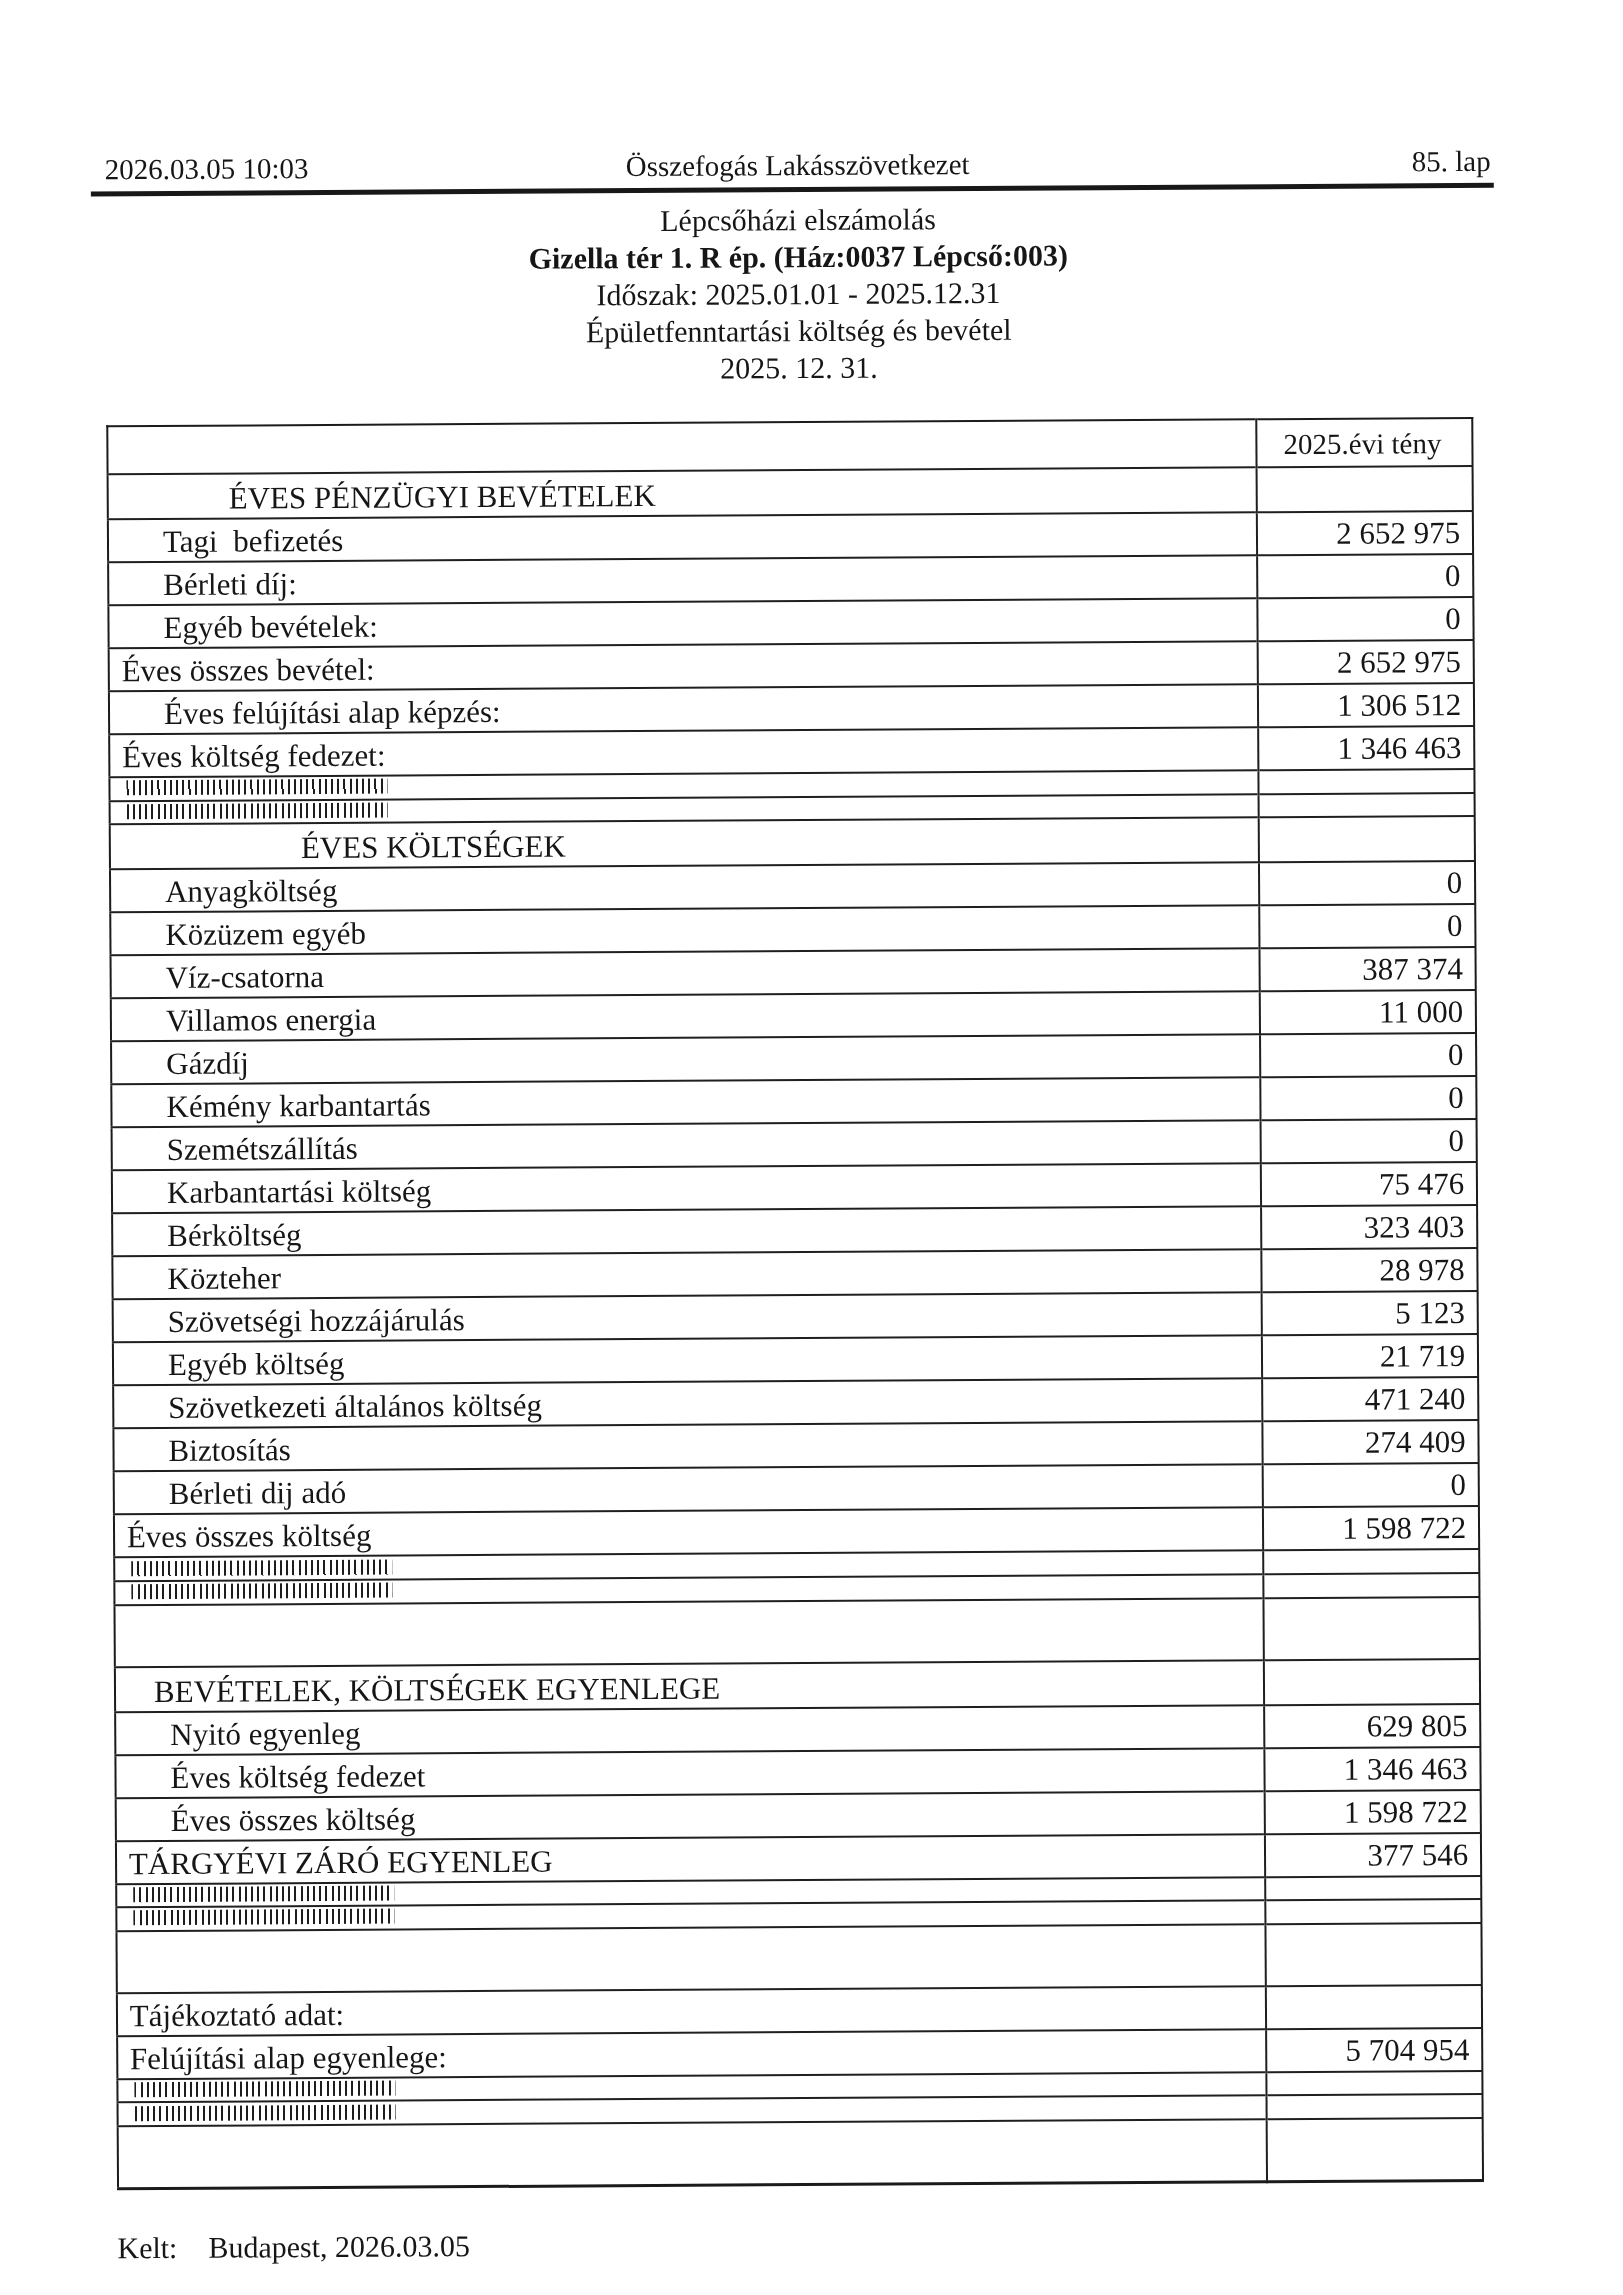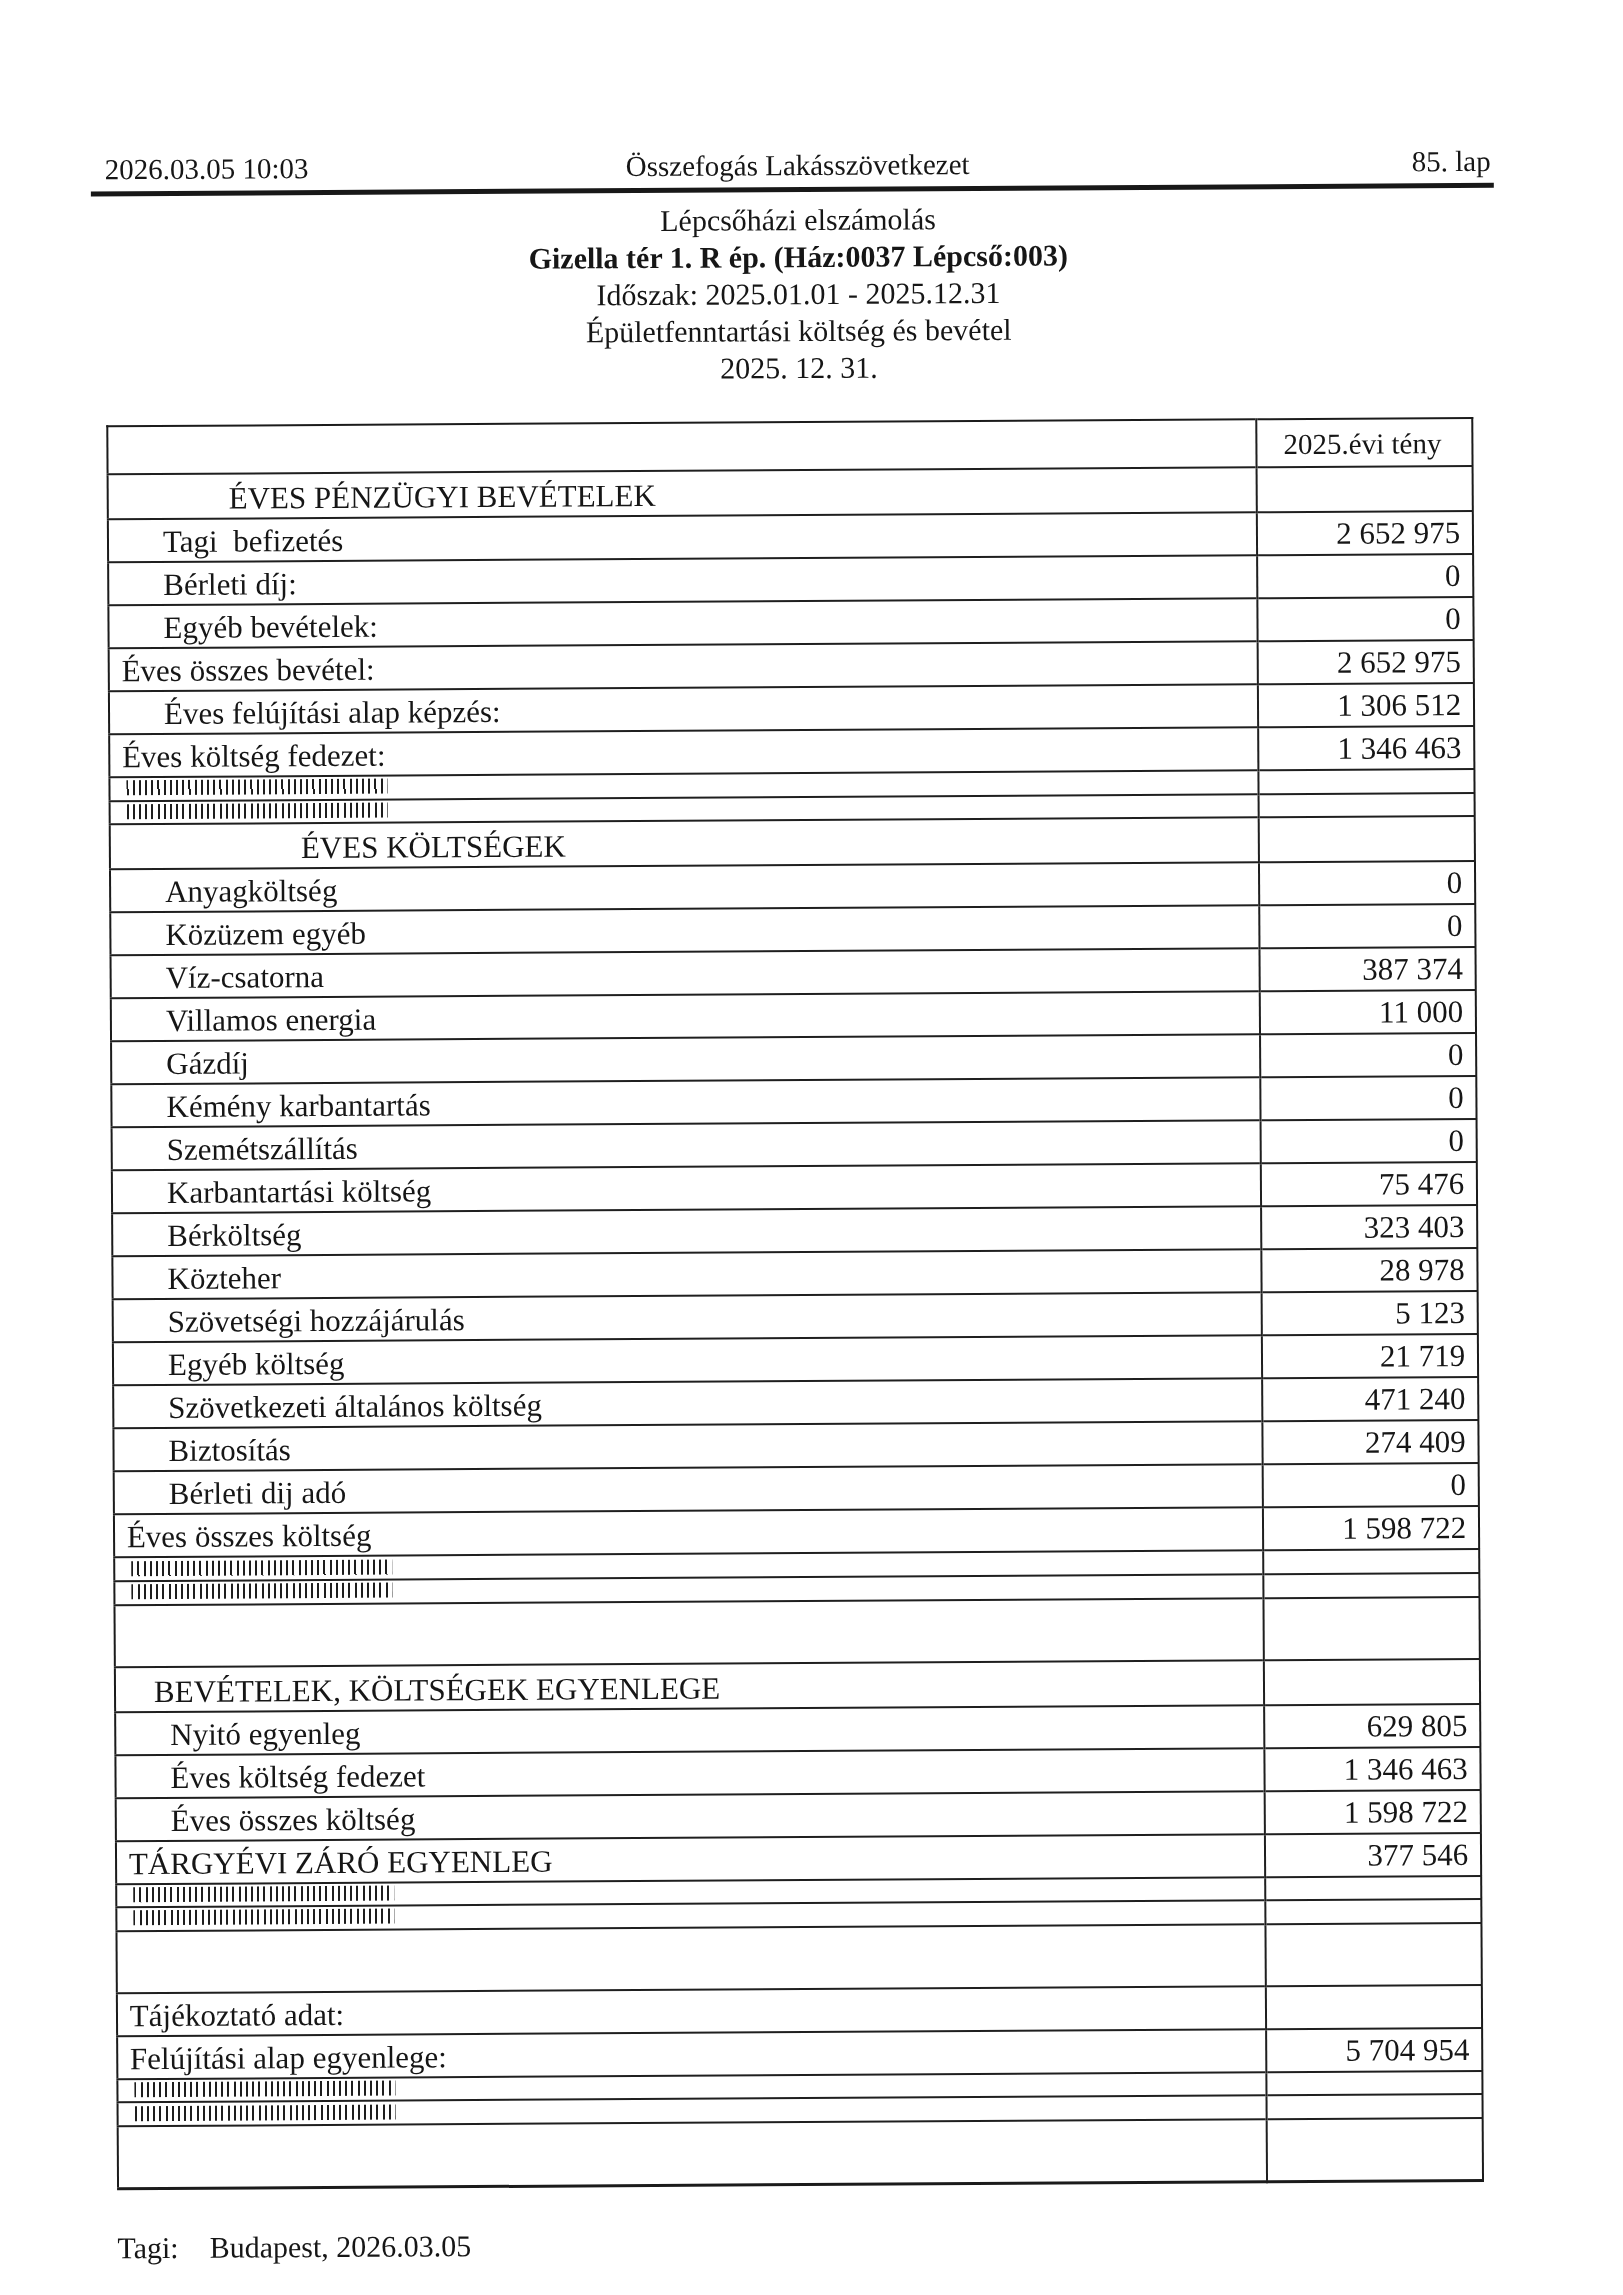--- a/index.html
+++ b/index.html
@@ -251,17 +251,17 @@
           <td class="value-cell"></td>
         </tr>
         <tr class="row  empty">
           <td class="label-cell"></td>
           <td class="value-cell"></td>
         </tr>
       </tbody>
   </table>
 
   <div class="kelt-line">
-    <span>Tagi:</span><span class="kelt-value">Budapest, 2026.03.05</span>
+    <span>Kelt:</span><span class="kelt-value">Budapest, 2026.03.05</span>
   </div>
 
 </div>
 
 
 </body></html>

